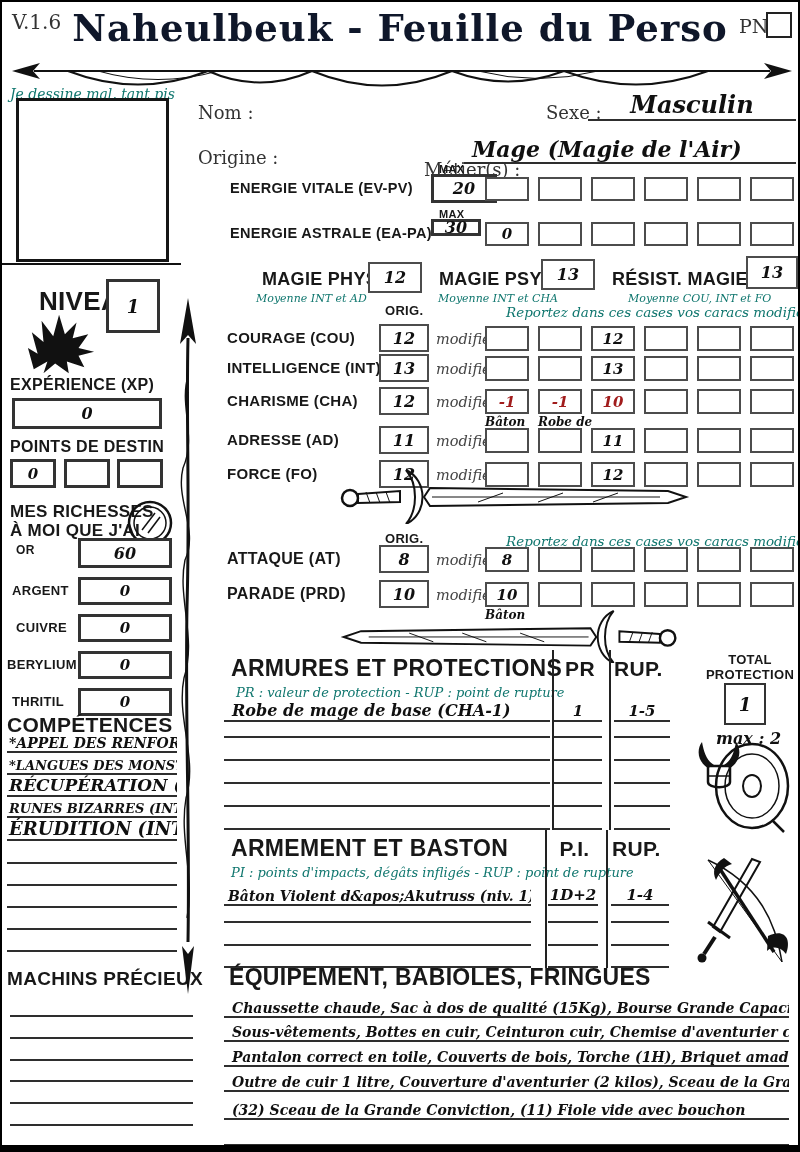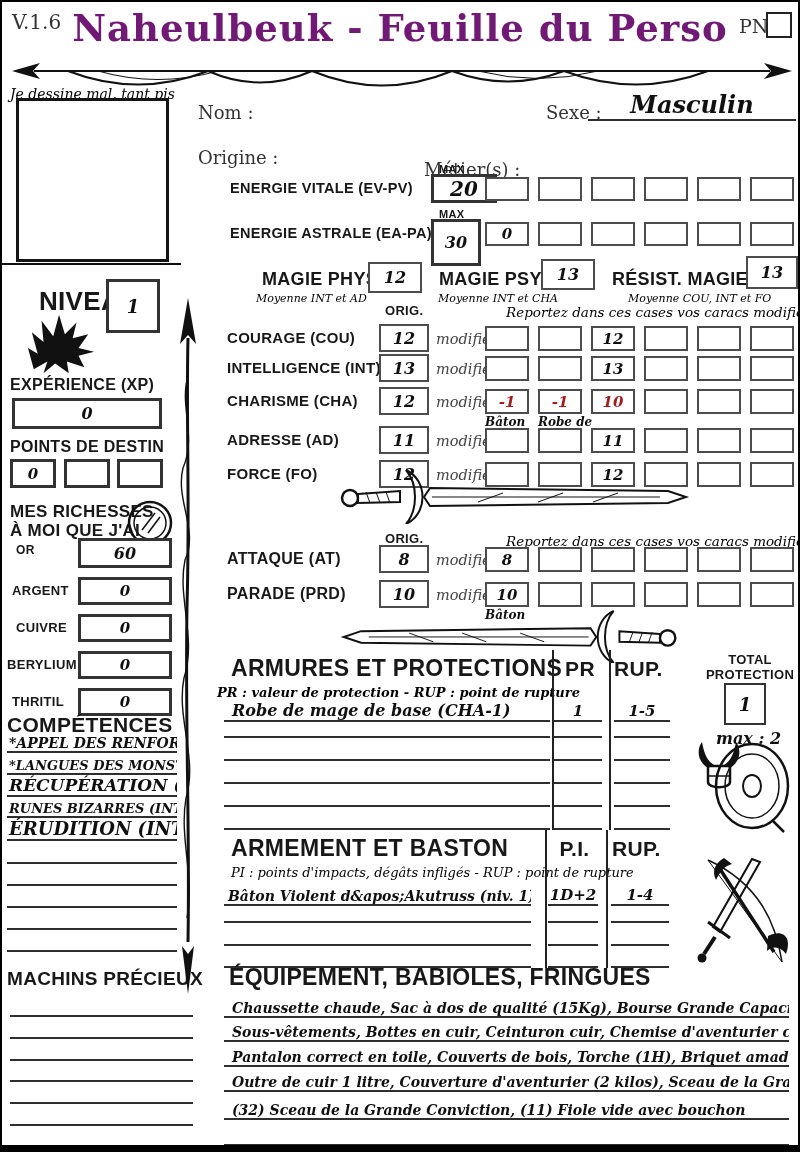--- a/index.html
+++ b/index.html
@@ -2,30 +2,30 @@
 <html><head>
 <meta charset="utf-8">
 <style>
   html,body{margin:0;padding:0;background:#888;}
   .page{position:relative;width:800px;height:1152px;background:#fff;border:2px solid #000;
         border-bottom:7px solid #000;box-sizing:border-box;overflow:hidden;
         font-family:"Liberation Sans",sans-serif;color:#1b1b1b;}
   .abs{position:absolute;}
   .hd{position:absolute;font-family:"Liberation Sans",sans-serif;font-weight:800;color:#181818;white-space:nowrap;letter-spacing:.3px;}
   .srf{position:absolute;font-family:"DejaVu Serif",serif;color:#333;white-space:nowrap;}
-  .it{position:absolute;font-family:"DejaVu Serif",serif;font-style:italic;color:#000000;white-space:nowrap;}
+  .it{position:absolute;font-family:"DejaVu Serif",serif;font-style:italic;color:#0f766e;white-space:nowrap;}
   .hw{font-family:"DejaVu Serif",serif;font-style:italic;font-weight:700;color:#101010;white-space:nowrap;}
   .bx{position:absolute;border:2px solid #4c4c4c;background:#fff;display:flex;align-items:center;justify-content:center;box-sizing:border-box;}
   .b3{border-width:3px;border-color:#333;}
   .ln{position:absolute;height:0;border-top:2px solid #2e2e2e;}
   .tl{position:absolute;border-bottom:2px solid #2e2e2e;overflow:hidden;display:flex;align-items:flex-end;padding-left:8px;box-sizing:border-box;}
   .c{justify-content:center;padding-left:0;text-align:center;}
   .vln{position:absolute;width:0;border-left:2px solid #222;}
   .red{color:#a11c1c;}
-  .title{position:absolute;left:0;right:0;text-align:center;font-family:"DejaVu Serif",serif;font-weight:bold;font-size:37px;letter-spacing:1px;color:#701a75;}
+  .title{position:absolute;left:0;right:0;text-align:center;font-family:"DejaVu Serif",serif;font-weight:bold;font-size:37px;letter-spacing:1px;color:#0f172a;}
   .sub{position:absolute;left:0;right:0;text-align:center;font-family:"DejaVu Serif",serif;font-style:italic;font-size:15px;color:#222;}
   svg{position:absolute;}
 </style>
 </head>
 <body>
 
 <div class="page">
 
   <div class="srf" style="left:10px;top:8px;font-size:20px;">V.1.6</div>
   <div class="title" style="top:4px;">Naheulbeuk - Feuille du Perso</div>
@@ -106,34 +106,35 @@
     <path d="M22,42 C20,120 24,210 21,310 C19,430 24,530 22,646" stroke="#111" stroke-width="3" fill="none"></path>
     <path d="M22,80 C13,110 31,140 17,172 C9,204 33,234 19,264 C11,302 31,342 18,382 C10,422 32,462 20,502 C13,542 29,582 21,622" stroke="#111" stroke-width="1.4" fill="none"></path>
     <polygon points="22,698 16,650 22,658 28,650" fill="#111"></polygon>
   </svg>
 
   <div class="srf" style="left:196px;top:100px;font-size:18px;">Nom :</div>
   <div class="srf" style="left:544px;top:100px;font-size:18px;">Sexe :</div>
   <div class="tl hw c" style="left:586px;top:86px;width:208px;height:33px;font-size:24px;">Masculin</div>
   <div class="srf" style="left:196px;top:145px;font-size:18px;">Origine :</div>
   <div class="srf" style="left:387px;top:157px;font-size:18px;margin-left:35px;">Métier(s) :</div>
+  <div class="tl hw" style="left:462px;top:129px;width:332px;height:33px;font-size:22px;">Mage (Magie de l'Air)</div>
 
   <div class="hd" style="left:228px;top:178px;font-size:14.5px;">ENERGIE VITALE (EV-PV)</div>
   <div class="hd" style="left:437px;top:161px;font-size:11px;">MAX</div>
-  <div class="bx b3 hw" style="left:429px;top:172px;width:66px;height:29px;font-size:20px;">20</div>
+  <div class="bx b3 hw" style="left:429px;top:172px;width:66px;height:29px;font-size:16px;">20</div>
   <div class="bx" style="left:483px;top:175px;width:44px;height:24px;"></div>
   <div class="bx" style="left:536px;top:175px;width:44px;height:24px;"></div>
   <div class="bx" style="left:589px;top:175px;width:44px;height:24px;"></div>
   <div class="bx" style="left:642px;top:175px;width:44px;height:24px;"></div>
   <div class="bx" style="left:695px;top:175px;width:44px;height:24px;"></div>
   <div class="bx" style="left:748px;top:175px;width:44px;height:24px;"></div>
 
   <div class="hd" style="left:228px;top:223px;font-size:14.5px;">ENERGIE ASTRALE (EA-PA)</div>
   <div class="hd" style="left:437px;top:206px;font-size:11px;">MAX</div>
-  <div class="bx b3 hw" style="left:429px;top:217px;width:50px;height:47px;font-size:16px;">30</div>
+  <div class="bx b3 hw" style="left:429px;top:217px;width:50px;height:17px;font-size:16px;">30</div>
   <div class="bx hw" style="left:483px;top:220px;width:44px;height:24px;font-size:15px;">0</div>
   <div class="bx" style="left:536px;top:220px;width:44px;height:24px;"></div>
   <div class="bx" style="left:589px;top:220px;width:44px;height:24px;"></div>
   <div class="bx" style="left:642px;top:220px;width:44px;height:24px;"></div>
   <div class="bx" style="left:695px;top:220px;width:44px;height:24px;"></div>
   <div class="bx" style="left:748px;top:220px;width:44px;height:24px;"></div>
 
   <div class="hd" style="left:260px;top:267px;font-size:18px;">MAGIE PHYS.</div>
   <div class="bx hw" style="left:366px;top:260px;width:54px;height:31px;font-size:16px;">12</div>
   <div class="it" style="left:254px;top:290px;font-size:11px;">Moyenne INT et AD</div>
@@ -245,21 +246,21 @@
     <line x1="48" y1="24" x2="52" y2="35" stroke="#111" stroke-width="1"></line>
     <path d="M68,2 C80,16 80,42 68,56 C90,46 90,12 68,2 Z" fill="none" stroke="#111" stroke-width="2"></path>
     <path d="M86,29 L92,20 L330,23 L348,29 L330,35 L92,38 Z" fill="none" stroke="#111" stroke-width="2"></path>
     <line x1="94" y1="29" x2="322" y2="29" stroke="#111" stroke-width="1"></line>
     <line x1="140" y1="34" x2="165" y2="25" stroke="#111" stroke-width="1"></line>
     <line x1="200" y1="34" x2="225" y2="25" stroke="#111" stroke-width="1"></line>
     <line x1="255" y1="34" x2="280" y2="25" stroke="#111" stroke-width="1"></line>
   </svg>
 
   <div class="hd" style="left:229px;top:653px;font-size:23px;">ARMURES ET PROTECTIONS</div>
-  <div class="it" style="left:215px;top:683px;font-size:13px;font-weight:bold;">PR : valeur de protection - RUP : point de rupture</div>
+  <div class="it" style="left:234px;top:683px;font-size:13px;">PR : valeur de protection - RUP : point de rupture</div>
   <div class="vln" style="left:550px;top:648px;height:180px;"></div>
   <div class="vln" style="left:607px;top:648px;height:180px;"></div>
   <div class="hd" style="left:552px;top:655px;width:52px;text-align:center;font-size:21px;">PR</div>
   <div class="hd" style="left:612px;top:655px;width:62px;font-size:21px;">RUP.</div>
 
   <div class="tl hw" style="left:222px;top:698px;width:326px;height:22px;font-size:16px;">Robe de mage de base (CHA-1)</div>
   <div class="tl hw c" style="left:552px;top:698px;width:48px;height:22px;font-size:15px;">1</div>
   <div class="tl hw c" style="left:612px;top:698px;width:56px;height:22px;font-size:15px;">1-5</div>
 
   <div class="ln" style="left:222px;top:734px;width:326px;"></div>

